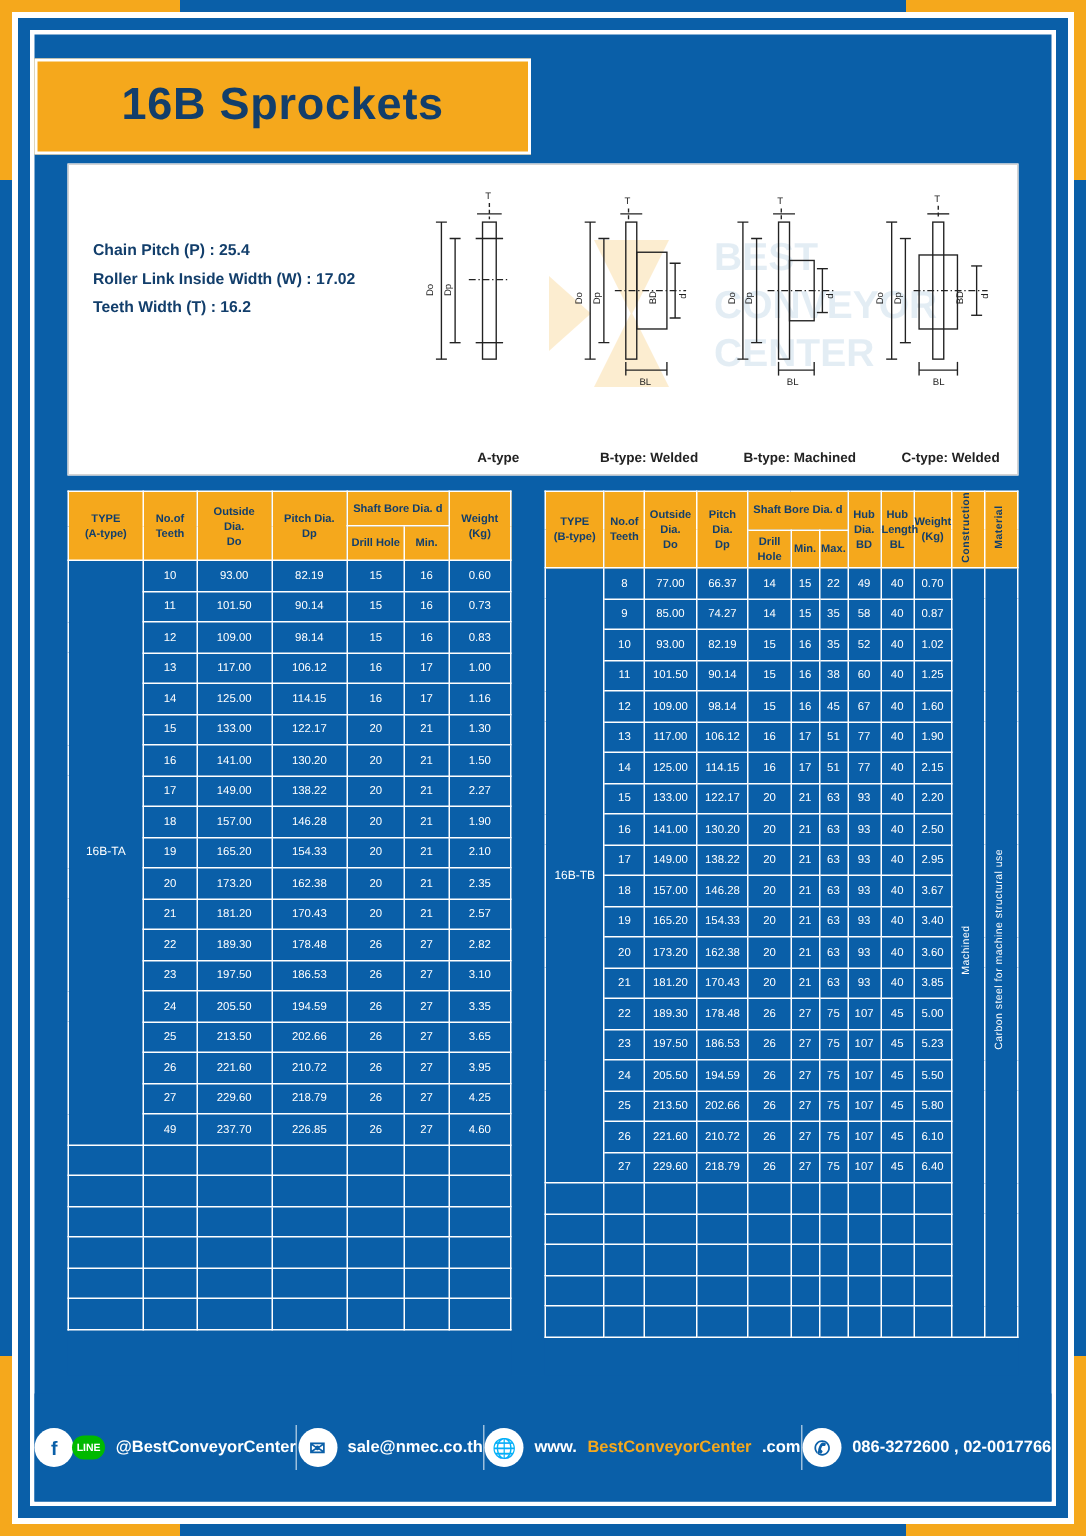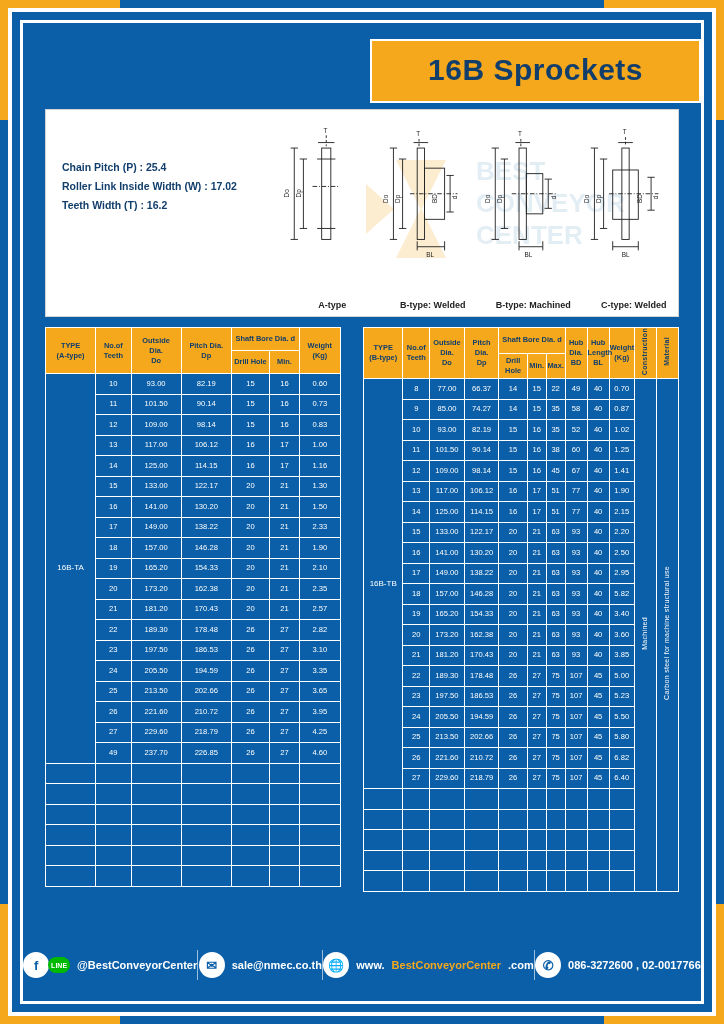--- a/index.html
+++ b/index.html
@@ -30,21 +30,21 @@
     border:4px solid #ffffff;
   }
   .inner {
     position:absolute; left:8px; top:8px; right:8px; bottom:8px;
     background:#0a5fa8;
     border:3px solid #ffffff;
   }
 
   
   .title-wrap {
-    position:absolute; left:0; right:0; top:16px; display:flex; justify-content:flex-end;
+    position:absolute; left:0; right:0; top:16px; display:flex; justify-content:flex-start;
   }
   .title-box {
     background:#f5a81c;
     color:#123e6b;
     font-size:30px;
     font-weight:bold;
     letter-spacing:0.5px;
     padding:12px 56px 14px 56px;
     border:2px solid #ffffff;
     text-align:center;
@@ -390,21 +390,21 @@
                 <td>20</td>
                 <td>21</td>
                 <td>1.50</td>
               </tr>
               <tr>
                 <td>17</td>
                 <td>149.00</td>
                 <td>138.22</td>
                 <td>20</td>
                 <td>21</td>
-                <td>2.33</td>
+                <td>2.27</td>
               </tr>
               <tr>
                 <td>18</td>
                 <td>157.00</td>
                 <td>146.28</td>
                 <td>20</td>
                 <td>21</td>
                 <td>1.90</td>
               </tr>
               <tr>
@@ -657,21 +657,21 @@
               </tr>
               <tr>
                 <td>12</td>
                 <td>109.00</td>
                 <td>98.14</td>
                 <td>15</td>
                 <td>16</td>
                 <td>45</td>
                 <td>67</td>
                 <td>40</td>
-                <td>1.41</td>
+                <td>1.60</td>
               </tr>
               <tr>
                 <td>13</td>
                 <td>117.00</td>
                 <td>106.12</td>
                 <td>16</td>
                 <td>17</td>
                 <td>51</td>
                 <td>77</td>
                 <td>40</td>
@@ -723,21 +723,21 @@
               </tr>
               <tr>
                 <td>18</td>
                 <td>157.00</td>
                 <td>146.28</td>
                 <td>20</td>
                 <td>21</td>
                 <td>63</td>
                 <td>93</td>
                 <td>40</td>
-                <td>5.82</td>
+                <td>3.67</td>
               </tr>
               <tr>
                 <td>19</td>
                 <td>165.20</td>
                 <td>154.33</td>
                 <td>20</td>
                 <td>21</td>
                 <td>63</td>
                 <td>93</td>
                 <td>40</td>
@@ -811,21 +811,21 @@
               </tr>
               <tr>
                 <td>26</td>
                 <td>221.60</td>
                 <td>210.72</td>
                 <td>26</td>
                 <td>27</td>
                 <td>75</td>
                 <td>107</td>
                 <td>45</td>
-                <td>6.82</td>
+                <td>6.10</td>
               </tr>
               <tr>
                 <td>27</td>
                 <td>229.60</td>
                 <td>218.79</td>
                 <td>26</td>
                 <td>27</td>
                 <td>75</td>
                 <td>107</td>
                 <td>45</td>

